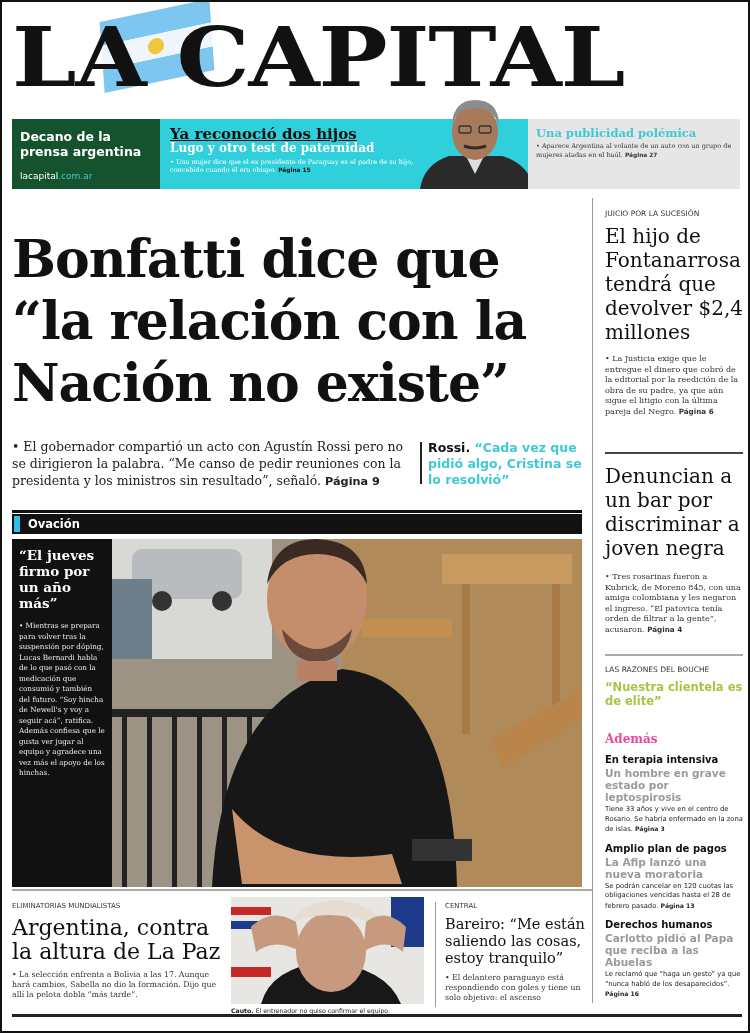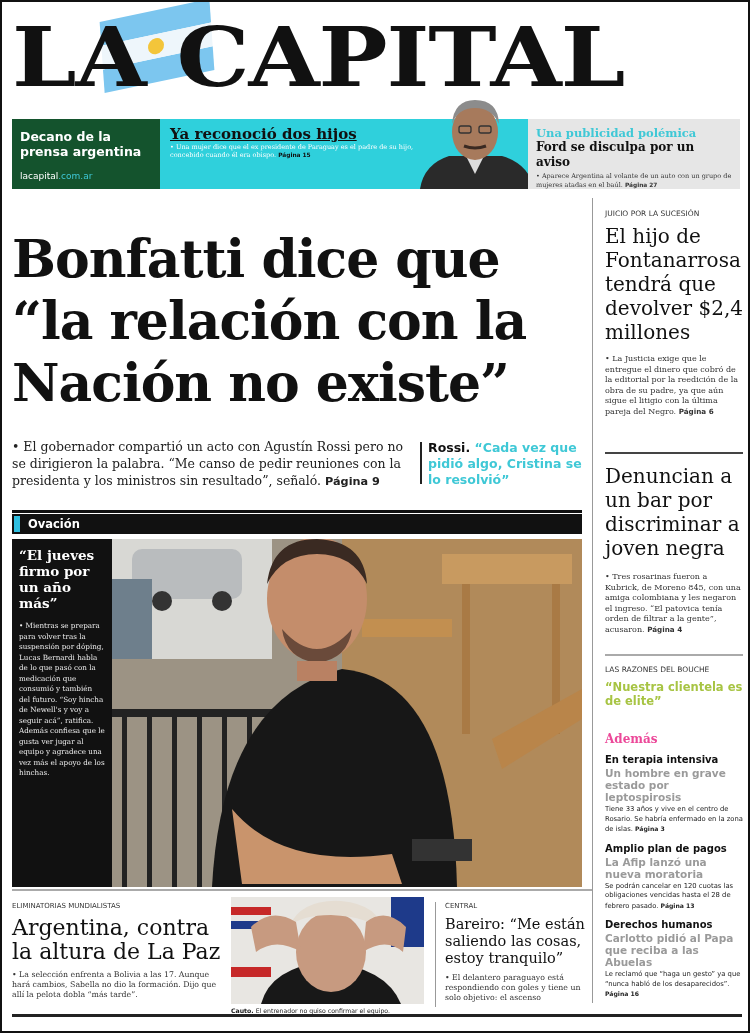--- a/index.html
+++ b/index.html
@@ -114,36 +114,36 @@
 
 
   <div class="abs band-black">
     <div class="t">Decano de la</div>
     <div class="t">prensa argentina</div>
     <div class="url"><span style="color:#fff;font-weight:normal">lacapital</span><span>.com.ar</span></div>
   </div>
 
   <div class="abs band-cyan">
     <div class="k">Ya reconoció dos hijos</div>
+    <div class="h">Lugo y otro test de paternidad</div>
     <div class="b"><span>• Una mujer dice que el ex presidente de Paraguay es el padre de su hijo, concebido cuando él era obispo.</span> <span class="pag" style="color:#111">Página 15</span></div>
   </div>
 
   <svg class="abs photo-lugo" viewBox="0 0 122 95">
     <path d="M6 95 Q10 70 35 62 L88 62 Q115 70 120 95 Z" fill="#2a2a2a"></path>
     <path d="M52 62 L61 80 L70 62 Z" fill="#ddd"></path>
     <ellipse cx="61" cy="38" rx="23" ry="28" fill="#a77a5c"></ellipse>
     <path d="M38 30 Q40 6 61 6 Q84 6 85 30 Q78 14 61 14 Q44 14 38 30 Z" fill="#8c8c8c"></path>
     <rect x="45" y="32" width="12" height="7" rx="2" fill="none" stroke="#333" stroke-width="1.3"></rect>
     <rect x="65" y="32" width="12" height="7" rx="2" fill="none" stroke="#333" stroke-width="1.3"></rect>
     <path d="M50 52 Q61 56 72 52" stroke="#3a2a22" stroke-width="3" fill="none"></path>
   </svg>
 
   <div class="abs band-grey">
     <div class="k">Una publicidad polémica</div>
-    <div class="h">Ford se disculpa por un aviso</div>
     <div class="b"><span>• Aparece Argentina al volante de un auto con un grupo de mujeres atadas en el baúl.</span> <span class="pag">Página 27</span></div>
   </div>
 
   <div class="abs headline">
     <div>Bonfatti dice que</div>
     <div>“la relación con la</div>
     <div>Nación no existe”</div>
   </div>
   <div class="abs lead"><span>• El gobernador compartió un acto con Agustín Rossi pero no se dirigieron la palabra. “Me canso de pedir reuniones con la presidenta y los ministros sin resultado”, señaló.</span> <span class="pag">Página 9</span></div>
   <div class="abs vrule"></div>

